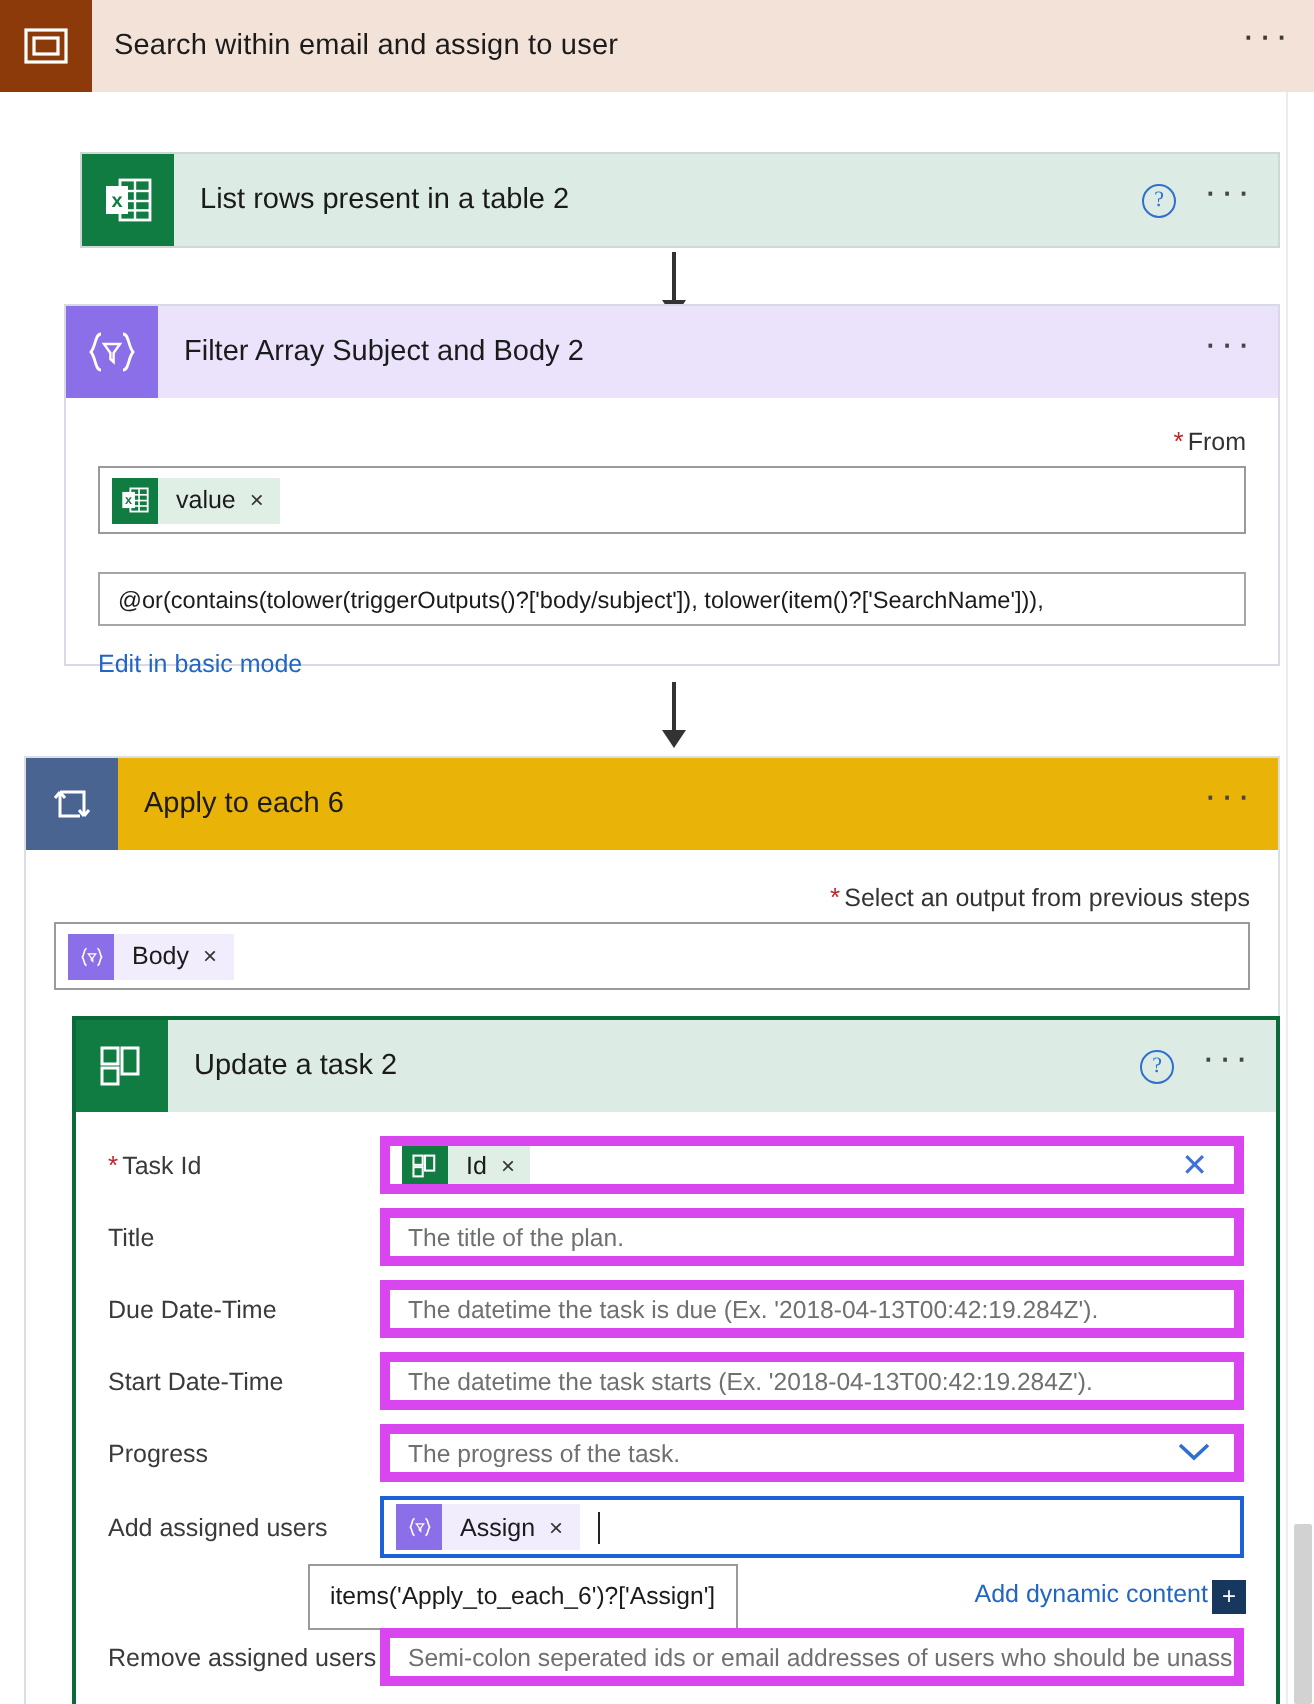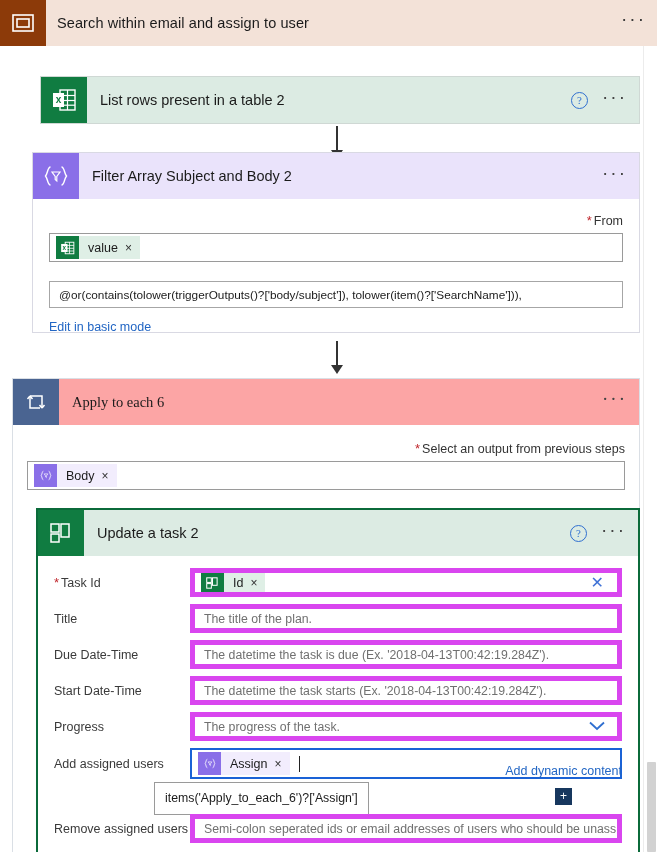--- a/index.html
+++ b/index.html
@@ -94,21 +94,21 @@
     border: 1px solid #d9d9e3;
   }
   #node-filter .card-head { background: #EAE3FB; }
   #node-filter .card-head-icon { background: #8A6FE8; }
   .filter-body { padding: 14px 16px 0 16px; }
   .req-star { color: #c0272d; font-size: 13px; margin-right: 2px; }
   .field-label-top { font-size: 12.5px; color: #333; margin-bottom: 5px; text-align: right; }
 
   .tokenbox {
     border: 1px solid #9a9a9a; background: #fff;
-    height: 29px; display: flex; align-items: center;
+    height: 34px; display: flex; align-items: center;
     padding-left: 6px;
   }
   .tokenbox.wide { width: 100%; }
   .token {
     display: inline-flex; align-items: center; height: 23px;
   }
   .token-ico {
     width: 23px; height: 23px; flex: 0 0 23px;
     display: flex; align-items: center; justify-content: center;
   }
@@ -131,21 +131,21 @@
   }
   .basic-link {
     margin-top: 12px; font-size: 12.5px; color: #2266c4;
   }
 
   
   #node-apply {
     left: 12px; top: 378px; width: 628px; height: 474px;
     border: 1px solid #dadfe5; border-bottom: none;
   }
-  #node-apply > .card-head { background: #fca5a5; font-family: Liberation Serif, serif; }
+  #node-apply > .card-head { background: #eab308; }
   #node-apply .card-head-icon { background: #4A6491; }
   .apply-body { padding: 16px 14px 0 14px; }
 
   
   #node-update {
     position: absolute; left: 36px; top: 508px;
     width: 604px; height: 344px;
     background: #fff;
     border: 2px solid #0B6A3A;
     border-bottom: none;
@@ -192,21 +192,21 @@
   }
   .tooltip {
     margin-left: 100px;
     border: 1px solid #9a9a9a; background: #fff;
     height: 33px; display: flex; align-items: center;
     padding: 0 10px; font-size: 12.3px; color: #1b1b1b;
     white-space: nowrap;
   }
   .dyn-link {
     margin-left: auto; font-size: 12.5px; color: #2266c4;
-    display: flex; align-items: center; gap: 10px; flex-direction: column;
+    display: flex; gap: 2px;
   }
   .plus-btn {
     width: 17px; height: 17px; background: #17375E;
     color: #fff; font-size: 12px; line-height: 16px;
     text-align: center;
   }
   .plus-caret {
     display: inline-block; width: 2px; height: 17px;
     background: #17375E; margin-left: -5px;
   }

